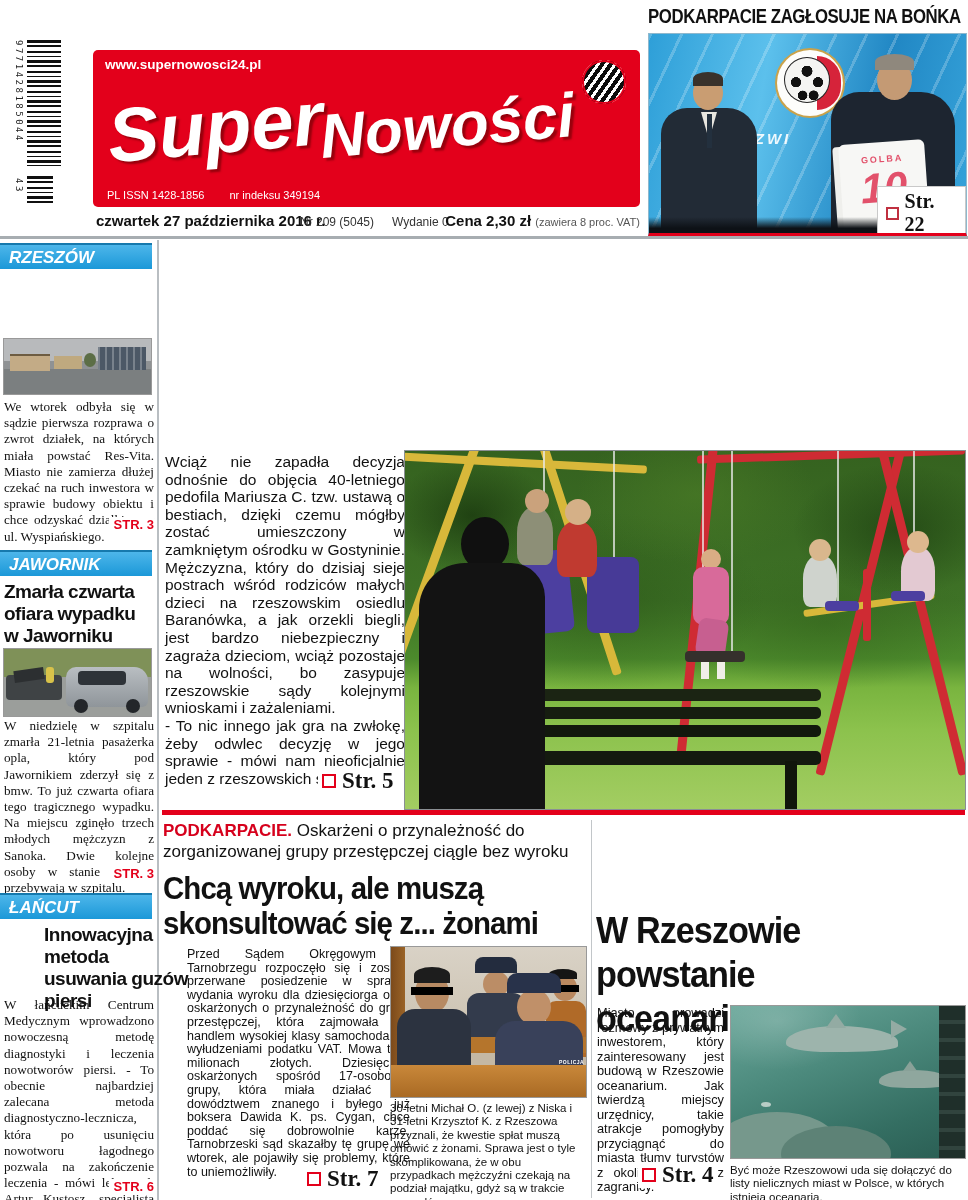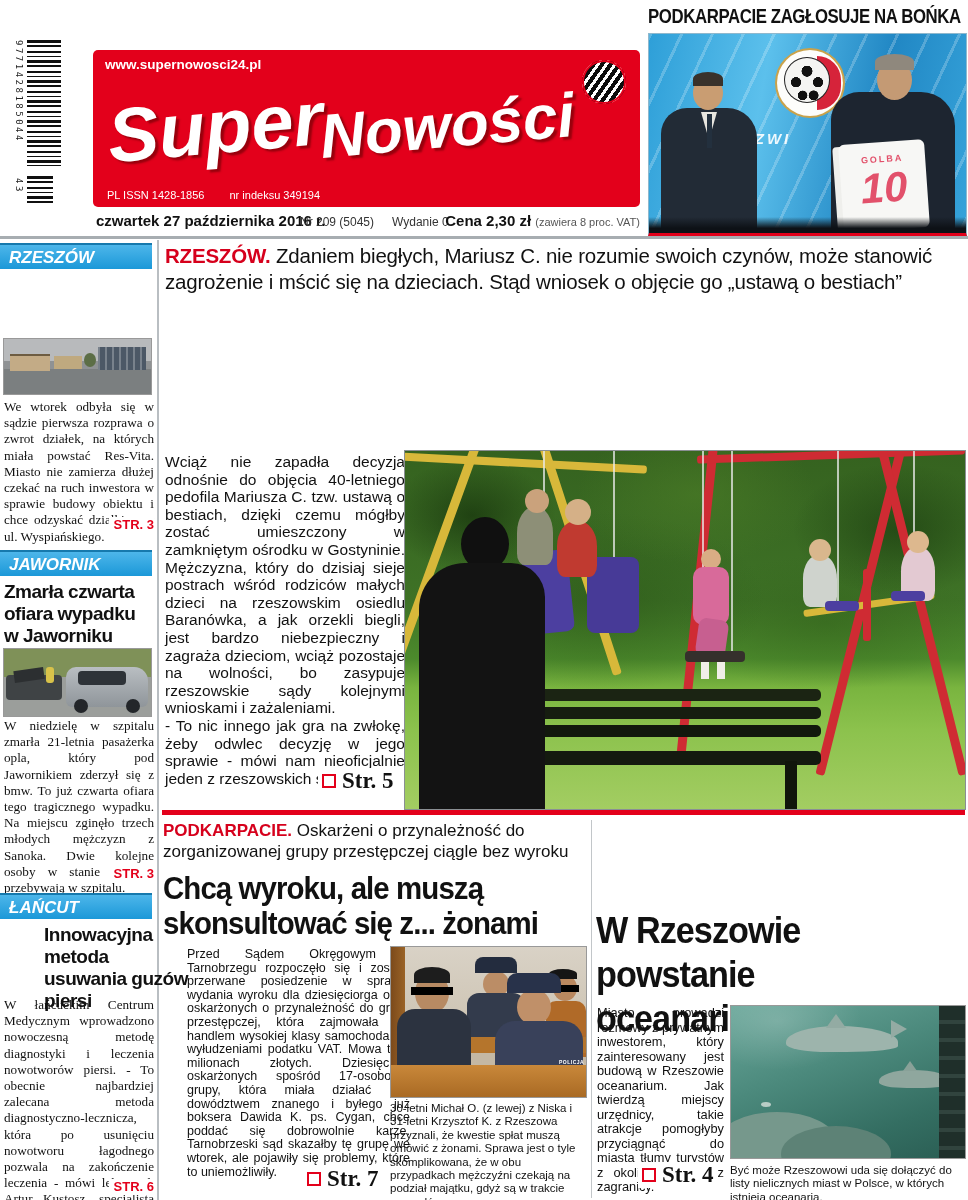--- a/index.html
+++ b/index.html
@@ -211,20 +211,24 @@
     <div class="abs m1-head"></div>
     <div class="abs m1-hair"></div>
     <div class="abs man-suit m2-body"></div>
     <div class="abs m2-head"></div>
     <div class="abs m2-hair"></div>
     <div class="jersey">
       <div class="j-name">GOLBA</div>
       <div class="j-num">10</div>
     </div>
     <div class="mics"></div>
+    <div class="badge tr-badge">
+      <span class="sq"></span>
+      <span>Str. 22</span>
+    </div>
   </div>
 
   <div class="abs v-rule"></div>
 
   <div class="abs sec-header" style="top:243px;">RZESZÓW</div>
   <div class="abs side-photo" style="top:338px;">
     <div class="ph-build" style="position:relative;">
       <div class="b1"></div>
         <div class="b2"></div>
         <div class="tree"></div>
@@ -254,24 +258,20 @@
     <span class="side-ref" style="right:0;bottom:0;">STR. 3</span>
   </div>
 
   <div class="abs sec-header" style="top:893px;">ŁAŃCUT</div>
   <div class="abs side-title" style="top:924px;margin-left:40px;">Innowacyjna metoda usuwania guzów piersi</div>
   <div class="abs side-body" style="top:997px;height:198px;">
     <span>W łańcuckim Centrum Medycznym wprowadzono nowoczesną metodę diagnostyki i leczenia nowotworów piersi. - To obecnie najbardziej zalecana metoda diagnostyczno-lecznicza, która po usunięciu nowotworu łagodnego pozwala na zakończenie leczenia - mówi lek. med. Artur Kustosz, specjalista chirurgii onkologicznej i chorób piersi.</span>
     <span class="side-ref" style="right:0;bottom:0;">STR. 6</span>
   </div>
 
-  <div class="abs kicker kicker-main">
-    <b>RZESZÓW.</b>
-    <span>Zdaniem biegłych, Mariusz C. nie rozumie swoich czynów, może stanowić zagrożenie i mścić się na dzieciach. Stąd wniosek o objęcie go „ustawą o bestiach”</span>
-  </div>
   <div class="abs main-body">
     <p>Wciąż nie zapadła decyzja odnośnie do objęcia 40-letniego pedofila Mariusza C. tzw. ustawą o bestiach, dzięki czemu mógłby zostać umieszczony w zamkniętym ośrodku w Gostyninie. Mężczyzna, który do dzisiaj sieje postrach wśród rodziców małych dzieci na rzeszowskim osiedlu Baranówka, a jak orzekli biegli, jest bardzo niebezpieczny i zagraża dzieciom, wciąż pozostaje na wolności, bo zasypuje rzeszowskie sądy kolejnymi wnioskami i zażaleniami.</p>
     <p>- To nic innego jak gra na zwłokę, żeby odwlec decyzję w jego sprawie - mówi nam nieoficjalnie jeden z rzeszowskich sędziów.</p>
   </div>
   <div class="pref pref-main">
     <span class="sq"></span>
     <span>Str. 5</span>
   </div>
 
   <div class="abs ph-main">

